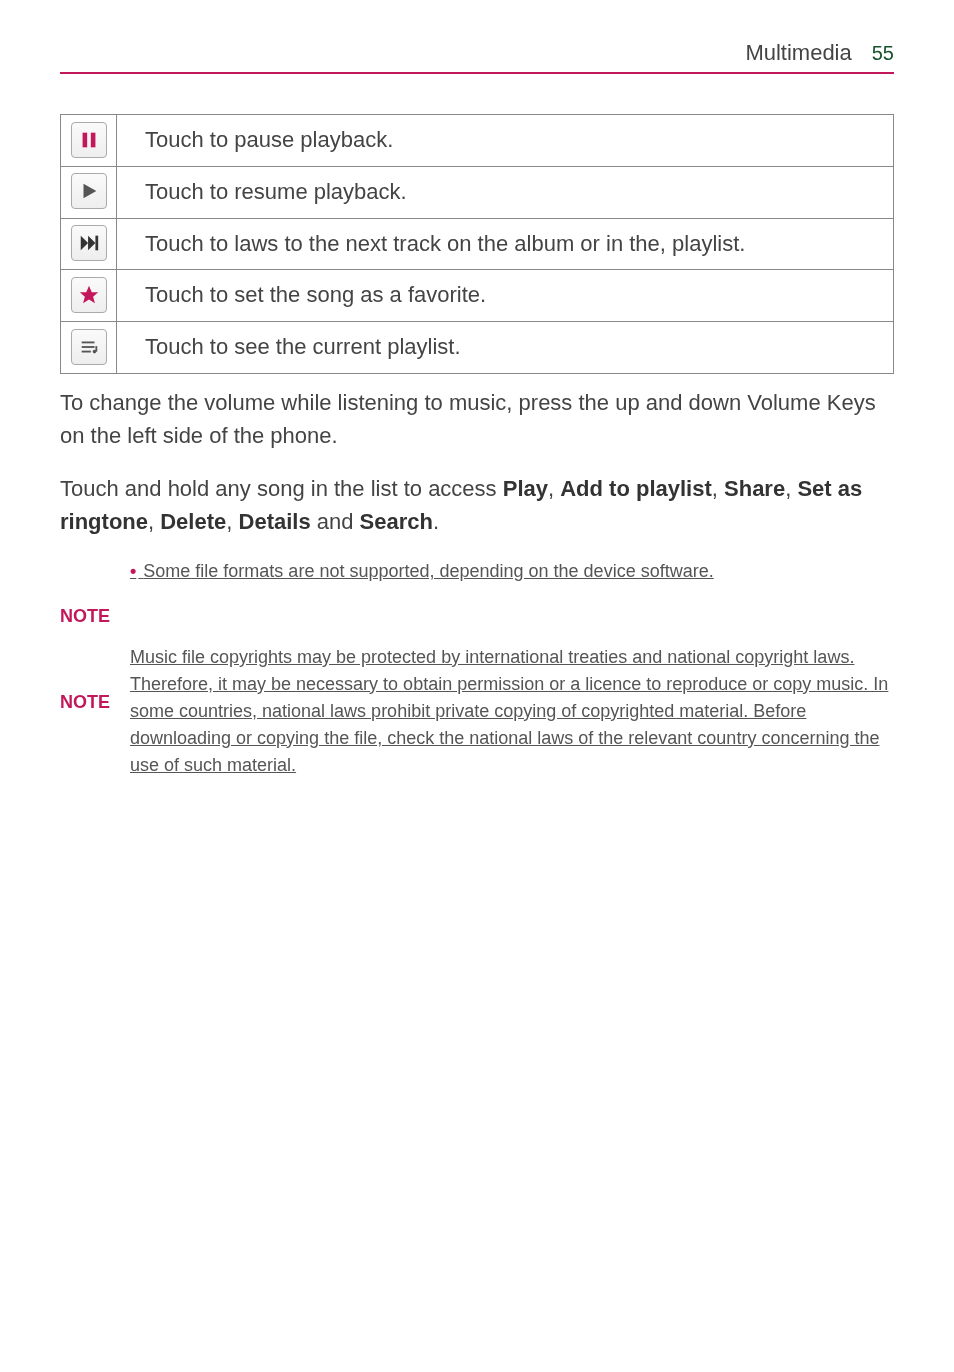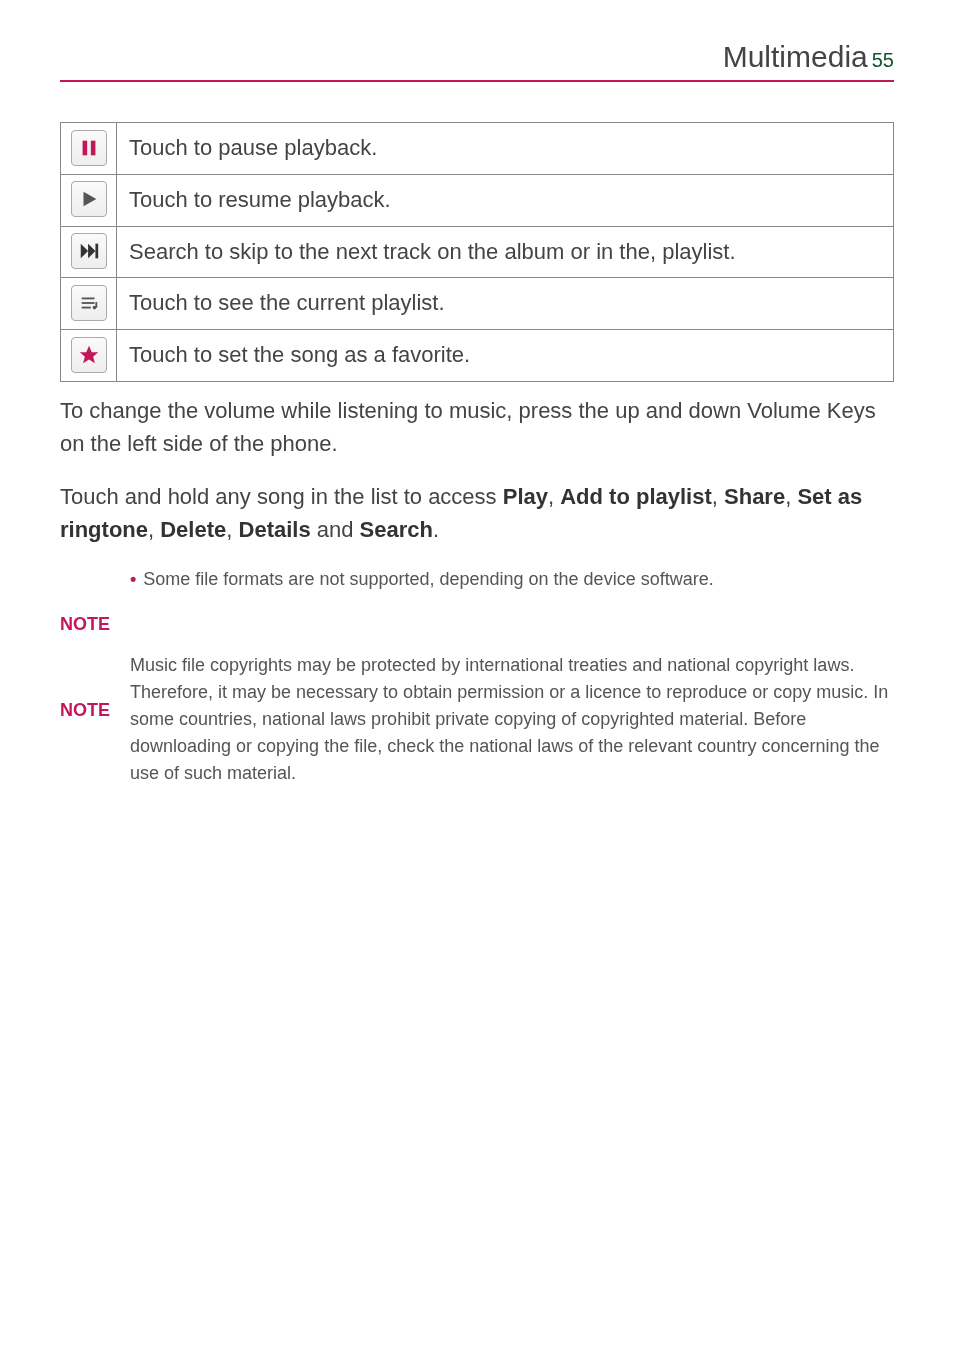--- a/index.html
+++ b/index.html
@@ -17,38 +17,38 @@
     }
     .header {
       display: flex;
       justify-content: flex-end;
       align-items: baseline;
       border-bottom: 2px solid #c2185b;
       padding-bottom: 6px;
       margin-bottom: 40px;
     }
     .header-title {
-      font-size: 30px;
+      font-size: 22px;
       color: #444;
       font-weight: 400;
-      margin-right: 4px;
+      margin-right: 20px;
     }
     .header-page {
       font-size: 20px;
       color: #14532d;
       font-weight: 400;
     }
     table.icon-table {
       width: 100%;
       border-collapse: collapse;
       margin-bottom: 12px;
     }
     table.icon-table td {
       border: 1px solid #888;
-      padding: 10px 12px;
+      padding: 10px 28px;
       vertical-align: middle;
       font-size: 22px;
       color: #444;
       line-height: 1.4;
     }
     table.icon-table td.icon-cell {
       width: 56px;
       text-align: center;
       padding: 6px;
     }
@@ -85,20 +85,21 @@
       color: #555;
     }
     .note-label {
       flex: 0 0 70px;
       color: #c2185b;
       font-weight: 600;
       margin-top: 45px;
     }
     .note-body {
       flex: 1;
+      text-decoration: underline;
     }
     .note-body .bullet {
       color: #c2185b;
       font-weight: bold;
       margin-right: 2px;
     }
     .note-line {
       margin-bottom: 10px;
     }
   </style>
@@ -136,45 +137,45 @@
   <tr>
     <td class="icon-cell">
       <span class="icon-box">
         <svg viewBox="0 0 24 24">
               <polygon points="3,4 11,12 3,20" fill="#333"></polygon>
               <polygon points="11,4 19,12 11,20" fill="#333"></polygon>
               <rect x="19" y="4" width="3" height="16" fill="#333"></rect>
             </svg>
       </span>
     </td>
-    <td>Search to skip to the next track on the album or in the, playlist.</td>
+    <td>Touch to laws to the next track on the album or in the, playlist.</td>
+  </tr>
+  <tr>
+    <td class="icon-cell">
+      <span class="icon-box">
+        <svg viewBox="0 0 24 24">
+              <polygon points="12,2 15,9 22,9 16.5,14 18.5,21 12,17 5.5,21 7.5,14 2,9 9,9" fill="#c2185b"></polygon>
+            </svg>
+      </span>
+    </td>
+    <td>Touch to set the song as a favorite.</td>
   </tr>
   <tr>
     <td class="icon-cell">
       <span class="icon-box">
         <svg viewBox="0 0 24 24">
           <rect x="4" y="6" width="14" height="2" fill="#555"></rect>
           <rect x="4" y="11" width="14" height="2" fill="#555"></rect>
           <rect x="4" y="16" width="10" height="2" fill="#555"></rect>
           <circle cx="18" cy="17" r="2" fill="#555"></circle>
           <rect x="19" y="11" width="2" height="6" fill="#555"></rect>
         </svg>
       </span>
     </td>
     <td>Touch to see the current playlist.</td>
-  </tr>
-  <tr>
-    <td class="icon-cell">
-      <span class="icon-box">
-        <svg viewBox="0 0 24 24">
-              <polygon points="12,2 15,9 22,9 16.5,14 18.5,21 12,17 5.5,21 7.5,14 2,9 9,9" fill="#c2185b"></polygon>
-            </svg>
-      </span>
-    </td>
-    <td>Touch to set the song as a favorite.</td>
   </tr>
 </tbody>
   </table>
 
 <p class="para">To change the volume while listening to music, press the up and down Volume Keys on the left side of the phone.</p>
 
 <p class="para">
   <span>Touch and hold any song in the list to access </span><span class="bold">Play</span><span>, </span><span class="bold">Add to playlist</span><span>, </span><span class="bold">Share</span><span>, </span><span class="bold">Set as ringtone</span><span>, </span><span class="bold">Delete</span><span>, </span><span class="bold">Details</span><span> and </span><span class="bold">Search</span><span>.</span>
 </p>
 

